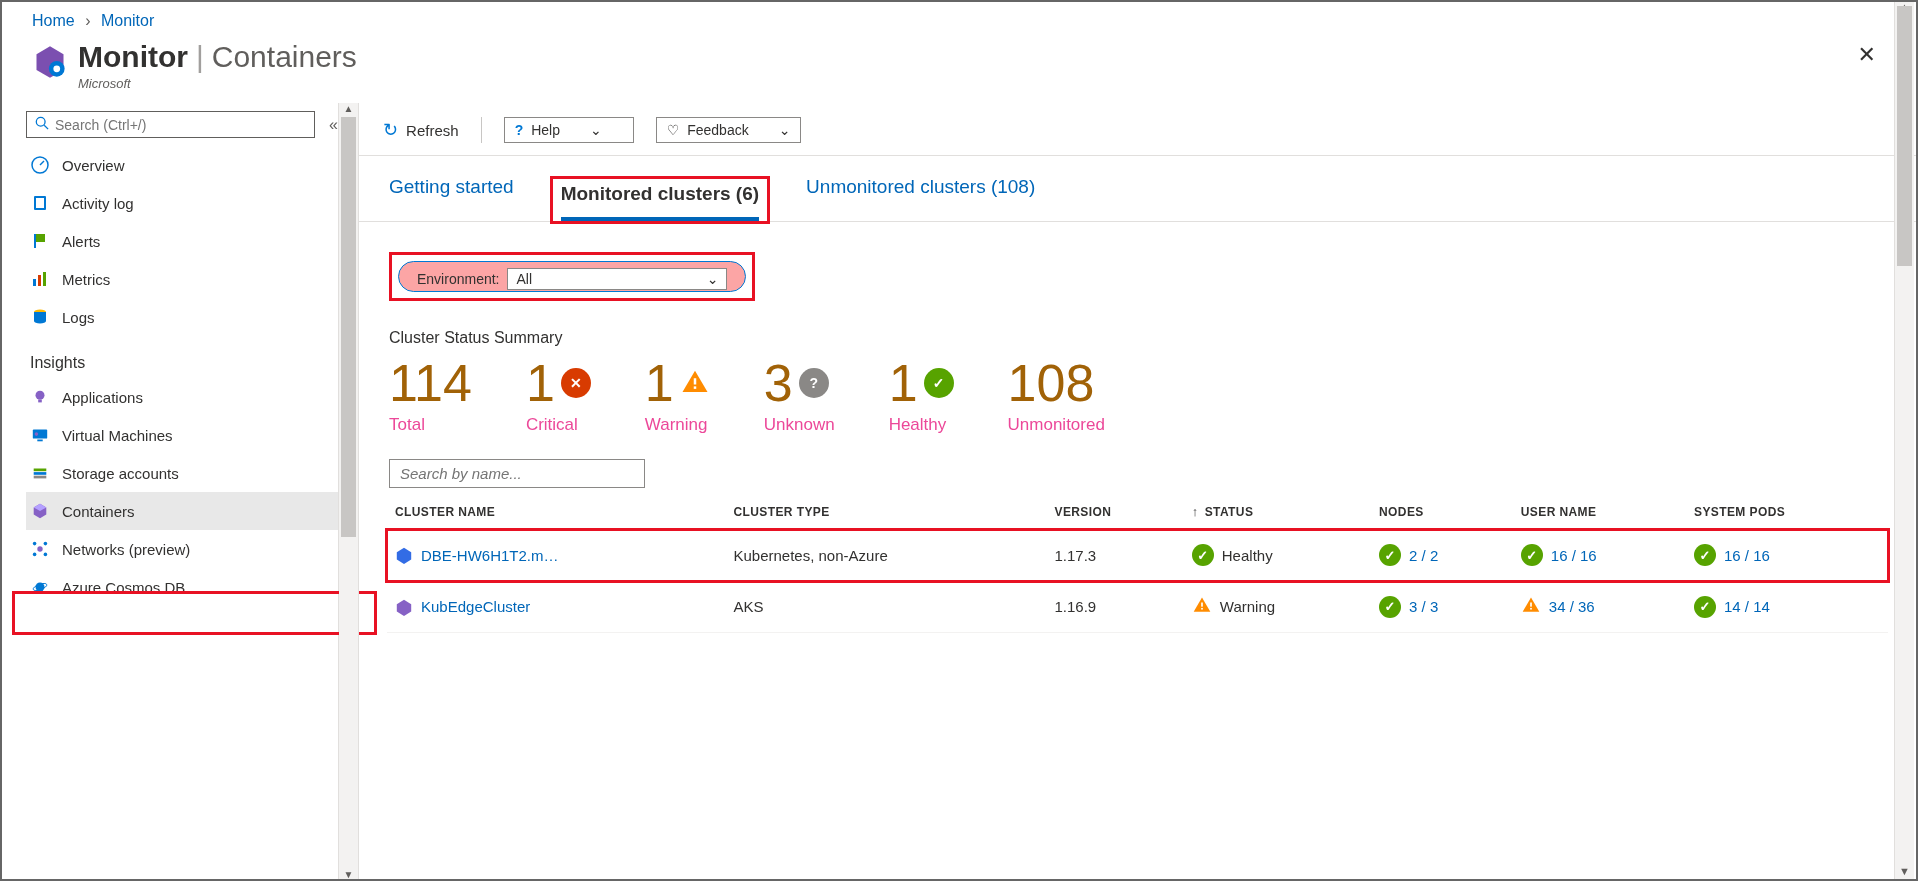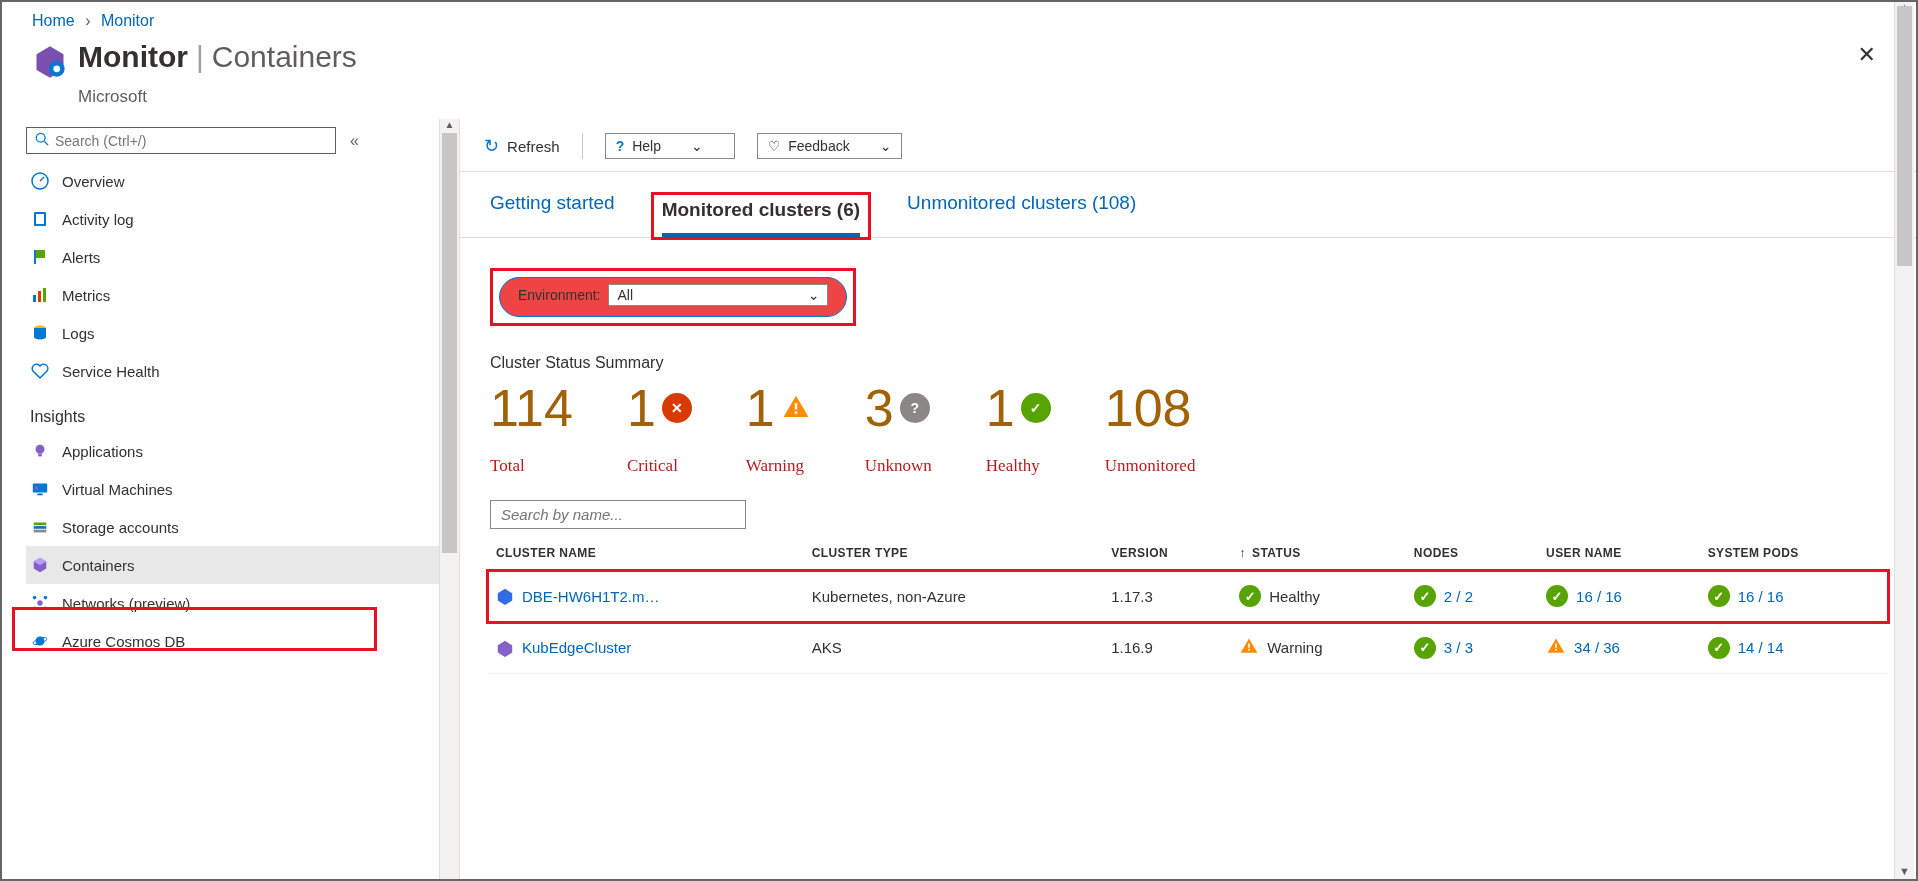--- a/index.html
+++ b/index.html
@@ -10,26 +10,26 @@
 .breadcrumb a { color: #0066b8; text-decoration: none; cursor: pointer; }
 .breadcrumb .sep { color: #605e5c; margin: 0 6px; }
 
 
 .header { display: flex; align-items: flex-start; padding: 4px 30px 12px 30px; position: relative; }
 .header-icon { width: 36px; height: 36px; margin-right: 10px; margin-top:4px;}
 .header-title-line { display: flex; align-items: baseline; }
 .header-title { font-size: 30px; font-weight: 600; color: #323130; }
 .header-sep { font-size: 30px; color: #a19f9d; margin: 0 8px; font-weight: 300;}
 .header-sub { font-size: 30px; color: #605e5c; font-weight: 400; }
-.header-org { font-size: 17px; color: #605e5c; margin-top: 13px; }
+.header-org { font-size: 13px; color: #605e5c; margin-top: 2px; font-style: italic; }
 .close-x { position: absolute; right: 40px; top: 6px; font-size: 22px; cursor: pointer; color: #323130;}
 
 
 .content { display: flex; height: calc(100% - 100px); }
-.sidebar { width: 438px; border-right: 1px solid #e1dfdd; position: relative; padding-left: 24px; }
+.sidebar { width: 337px; border-right: 1px solid #e1dfdd; position: relative; padding-left: 24px; }
 .sidebar-search-row { display: flex; align-items: center; padding: 8px 0 8px 0; gap:14px;}
 .sidebar-search { width: 310px; border: 1px solid #605e5c; padding: 4px 8px; display:flex; align-items:center; gap:6px;}
 .sidebar-search input { border:none; outline:none; width:100%; font-size:14px; color:#605e5c;}
 .collapse-chev { font-size: 16px; color:#605e5c; cursor:pointer; }
 
 .nav-item { display: flex; align-items: center; padding: 9px 8px 9px 4px; gap: 12px; cursor: pointer; font-size: 15px; color: #323130; }
 .nav-item.active { background:#e8e8e8; }
 .nav-item .nav-icon { width: 20px; height: 20px; display:flex; align-items:center; justify-content:center;}
 .nav-group-label { padding: 18px 0 6px 4px; font-weight:400; color:#323130; font-size:16px;}
 .highlight-red-sidebar { position:absolute; left:10px; width:365px; border:3px solid #e81123; pointer-events:none; }
@@ -43,30 +43,30 @@
 
 
 .tabs { display:flex; gap:36px; padding: 20px 24px 0 30px; border-bottom:1px solid #e1dfdd; font-size:19px;}
 .tab { padding-bottom:12px; cursor:pointer; color:#0066b8;}
 .tab.active { color:#323130; font-weight:600; border-bottom:4px solid #0066b8;}
 .tab-highlight { border:3px solid #e81123; padding:4px 8px 0 8px; margin-bottom:-3px;}
 
 
 .env-row { padding:30px 24px 6px 30px; }
 .env-highlight { display:inline-block; border:3px solid #e81123; padding:6px;}
-.env-pill { background:#ef4444; border:1px solid #0078d4; border-radius:26px; padding:6px 18px 10px 18px; display:flex; align-items:center; gap:8px; color:#323130;}
+.env-pill { background:#fca5a5; border:1px solid #0078d4; border-radius:26px; padding:6px 18px 1px 18px; display:flex; align-items:center; gap:8px; color:#323130;}
 .env-select { background:#fff; border:1px solid #8a8886; padding:2px 8px; min-width:220px; display:flex; justify-content:space-between; align-items:flex-start;}
 
 
 .summary-title { padding: 22px 24px 6px 30px; font-size:16px; color:#323130;}
 .summary-row { display:flex; gap:54px; padding:4px 24px 10px 30px; align-items:flex-start;}
 .summary-item { }
 .summary-num-row { display:flex; align-items:center; gap:6px;}
 .summary-num { font-size:52px; font-weight:400; color:#a16207; line-height:1;}
-.summary-label { font-size:17px; color:#b91c1c; margin-top:22px;font-family:Liberation Serif, serif;}
+.summary-label { font-size:17px; color:#ec4899; margin-top:6px;}
 
 .status-icon { width:30px; height:30px; border-radius:50%; display:flex; align-items:center; justify-content:center; color:#fff; font-weight:700;}
 .sm-icon { width:22px; height:22px; font-size:13px;}
 .ic-critical{ background:#d83b01;}
 .ic-unknown{ background:#8a8886;}
 .ic-healthy{ background:#57a300;}
 
 
 .filter-row { padding:14px 24px 6px 30px;}
 .filter-input { border:1px solid #8a8886; padding:5px 10px; width:256px; font-style:italic; color:#605e5c; font-size:15px;}
@@ -175,28 +175,20 @@
     </div>
     <div class="nav-item">
       <span class="nav-icon">
           <svg viewBox="0 0 20 20" width="20" height="20">
             <ellipse cx="10" cy="5" rx="6" ry="2.5" fill="#ffb900"></ellipse>
             <rect x="4" y="5" width="12" height="9" fill="#0078d4"></rect>
             <ellipse cx="10" cy="14" rx="6" ry="2.5" fill="#0078d4"></ellipse>
           </svg>
         </span>
       <span>Logs</span>
-    </div>
-    <div class="nav-item">
-      <span class="nav-icon">
-          <svg viewBox="0 0 20 20" width="20" height="20">
-            <path d="M10 17 L3 10 A4 4 0 0 1 10 5 A4 4 0 0 1 17 10 Z" fill="none" stroke="#0078d4" stroke-width="1.5"></path>
-          </svg>
-        </span>
-      <span>Service Health</span>
     </div>
 
     <div class="nav-group-label">Insights</div>
 
     <div class="nav-item">
       <span class="nav-icon">
           <svg viewBox="0 0 20 20" width="18" height="18">
             <circle cx="10" cy="8" r="5" fill="#8661c5"></circle>
             <rect x="8" y="13" width="4" height="3" fill="#8661c5"></rect>
           </svg>

